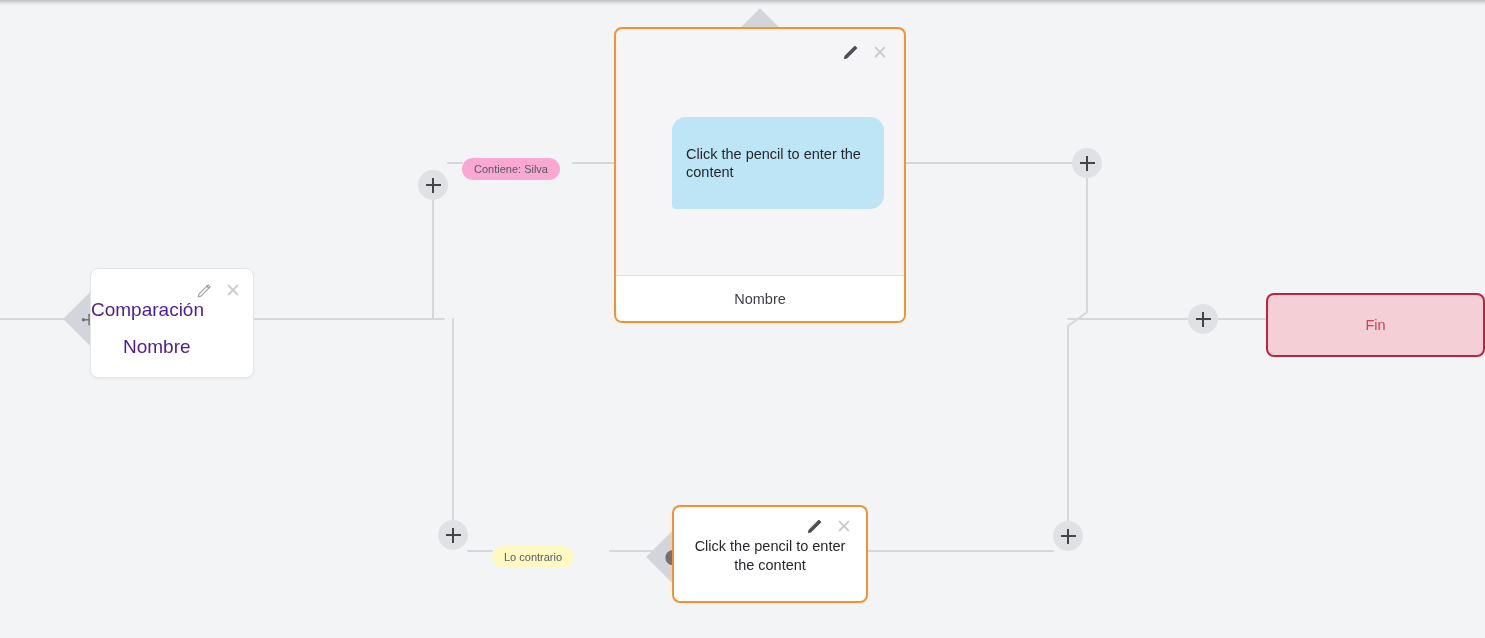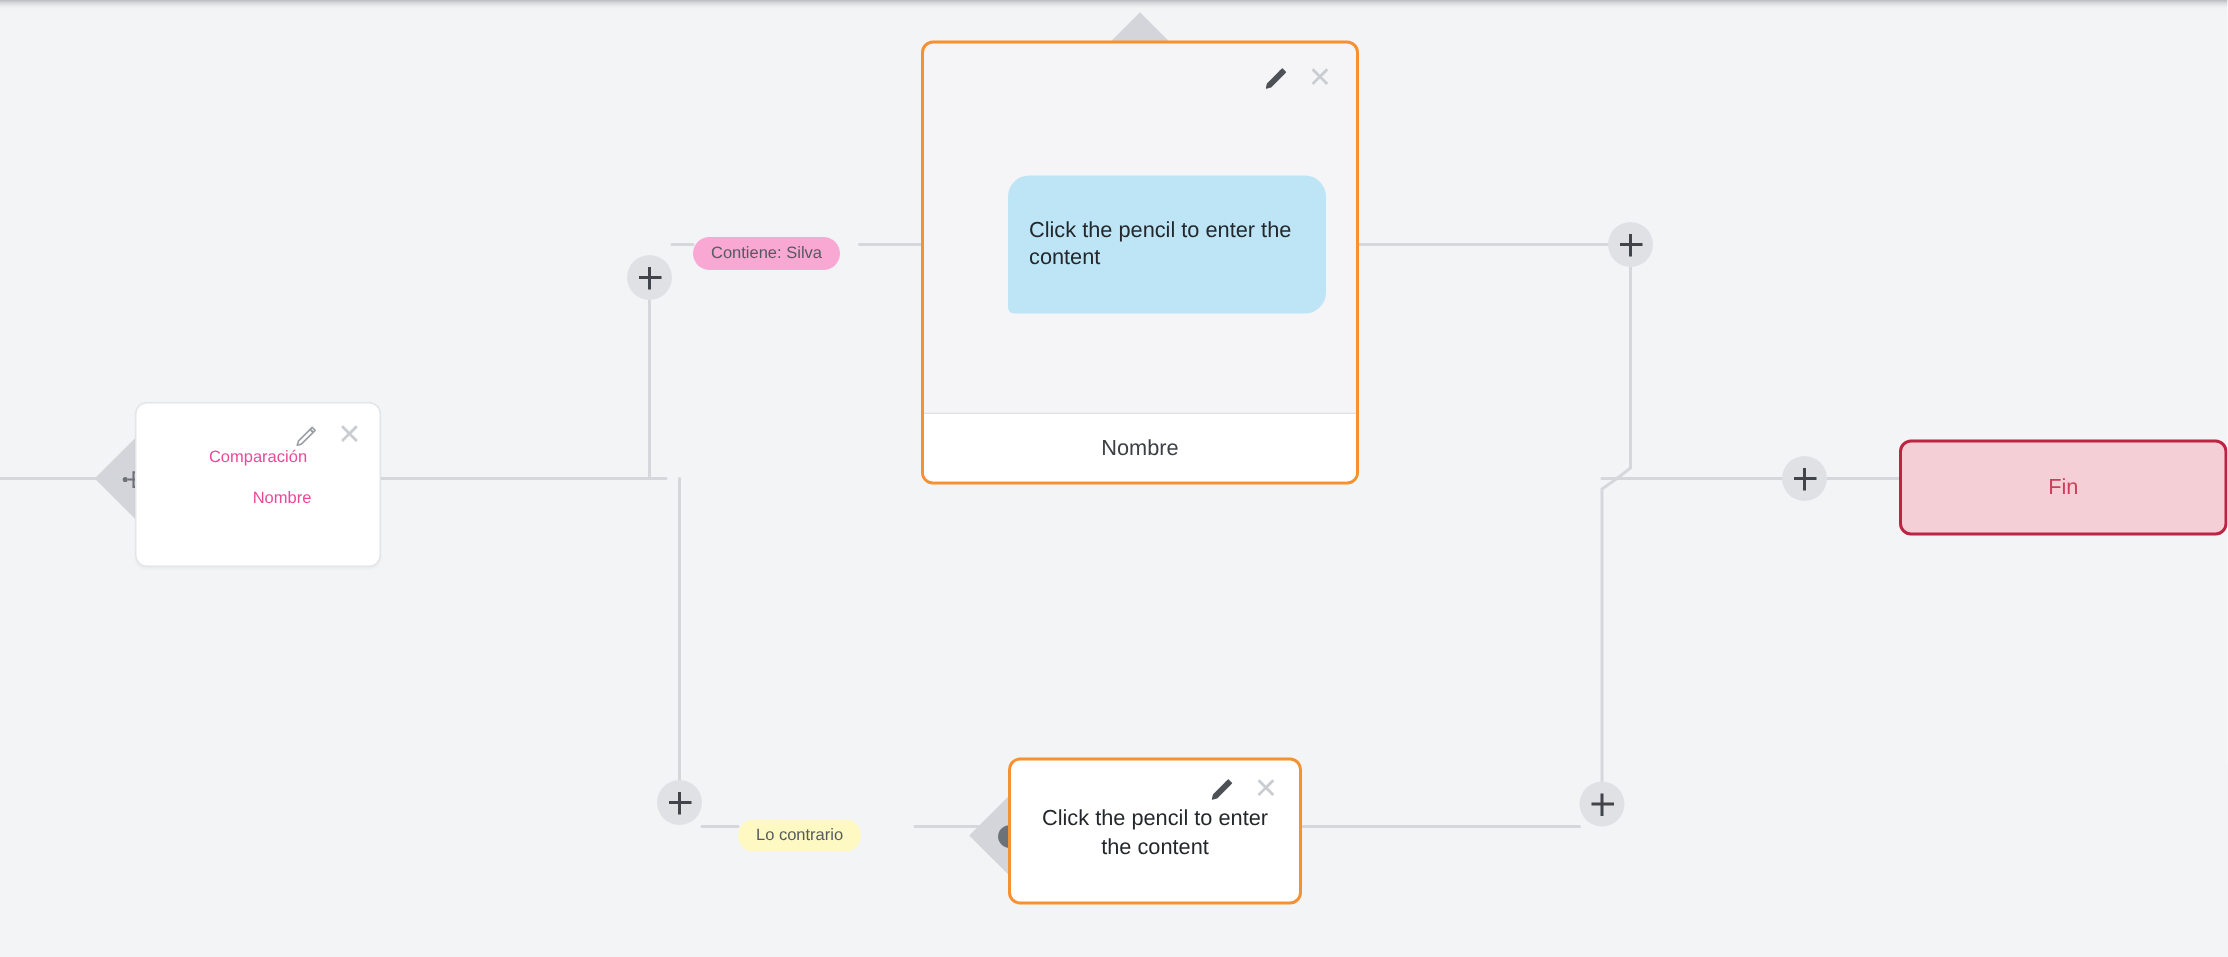--- a/index.html
+++ b/index.html
@@ -60,21 +60,21 @@
     left: 90px; top: 262px;
     width: 164px; height: 110px;
     background: #ffffff;
     border: 1px solid #e3e5e8;
     border-radius: 8px;
     box-shadow: 0 1px 2px rgba(0,0,0,.04);
   }
   #node-compare .node-actions { right: 12px; top: 12px; }
   #node-compare .titles {
     position: absolute; left: 0; right: 0; top: 30px;
-    text-align: center; color: #ec4899; font-size: 11px;
+    color: #4c1d95; font-size: 19px;
   }
   #node-compare .titles div + div { margin-top: 15px; padding-left: 32px; }
 
   
   #node-message {
     position: absolute;
     left: 614px; top: 21px;
     width: 292px; height: 296px;
     background: #f5f5f7;
     border: 2px solid #f59130;

